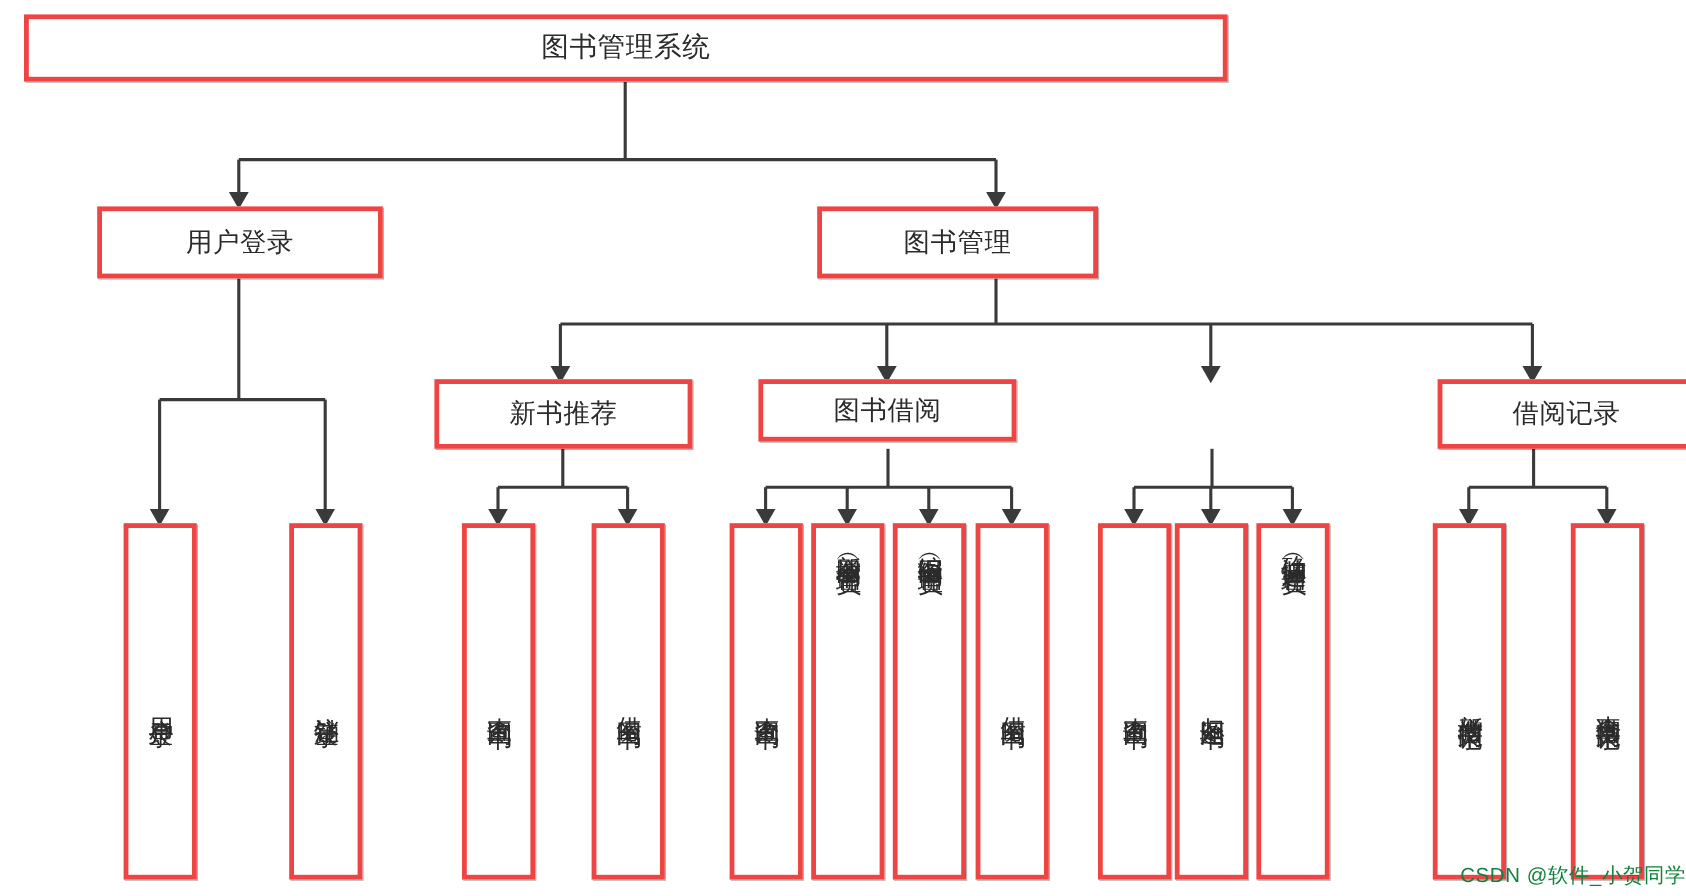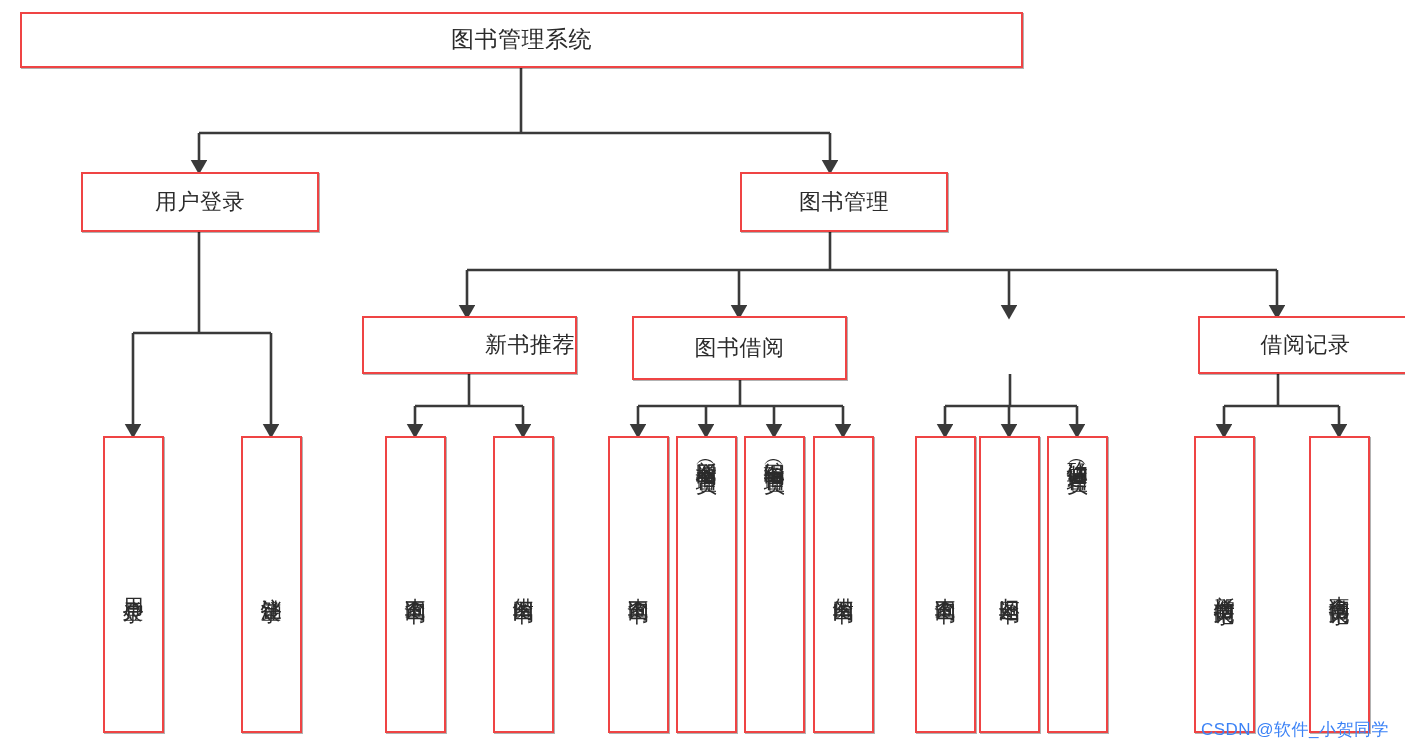--- a/index.html
+++ b/index.html
@@ -21,21 +21,21 @@
     left: 0;
     top: 0;
     width: 1405px;
     height: 747px;
     pointer-events: none;
   }
   .node {
     position: absolute;
     box-sizing: border-box;
     background: #ffffff;
-    border: 2px solid #ef4444;
+    border: 4px solid #ef4444;
     box-shadow: 1px 1px 0 0 rgba(0,0,0,0.30);
     display: flex;
     align-items: center;
     justify-content: center;
     color: #2b2b2b;
   }
   .node .label {
     text-align: center;
     line-height: 1.18;
     letter-spacing: 0.5px;
@@ -60,24 +60,24 @@
     line-height: 1.12;
     letter-spacing: 2px;
     white-space: nowrap;
   }
   .node.vert.mid {
     align-items: center;
     padding-top: 0;
   }
   .watermark {
     position: absolute;
-    right: 16px;
+    right: 0;
     bottom: 6px;
     font-size: 17px;
-    color: #3b82f6;
+    color: #15803d;
     font-family: "Liberation Sans", "DejaVu Sans", sans-serif;
     white-space: nowrap;
     letter-spacing: 0.5px;
     text-align: center;
   }
 </style>
 </head>
 <body>
 
 <div id="canvas">
@@ -134,29 +134,29 @@
   </svg>
 
   <div class="node horiz root" style="left:20px; top:12px; width:1003px; height:56px;">
     <span class="label">图书管理系统</span>
   </div>
 
   <div class="node horiz" style="left:81px; top:172px; width:238px; height:60px;">
     <span class="label">用户登录</span>
   </div>
 
-  <div class="node horiz" style="left:740px; top:172px; width:208px; height:60px;">
+  <div class="node horiz" style="left:681px; top:172px; width:234px; height:60px;">
     <span class="label">图书管理</span>
   </div>
 
-  <div class="node horiz" style="left:362px; top:316px; width:215px; height:58px;justify-content:flex-end;">
+  <div class="node horiz" style="left:362px; top:316px; width:215px; height:58px;">
     <span class="label">新书推荐</span>
   </div>
 
-  <div class="node horiz" style="left:632px; top:316px; width:215px; height:64px;">
+  <div class="node horiz" style="left:632px; top:316px; width:215px; height:52px;">
     <span class="label">图书借阅</span>
   </div>
 
 
   <div class="node horiz" style="left:1170px; top:316px; width:215px; height:58px;margin-left:28px;">
     <span class="label">借阅记录</span>
   </div>
 
   <div class="node vert mid" style="left:103px; top:436px; width:61px; height:297px;">
     <span class="label">用户登录</span>

